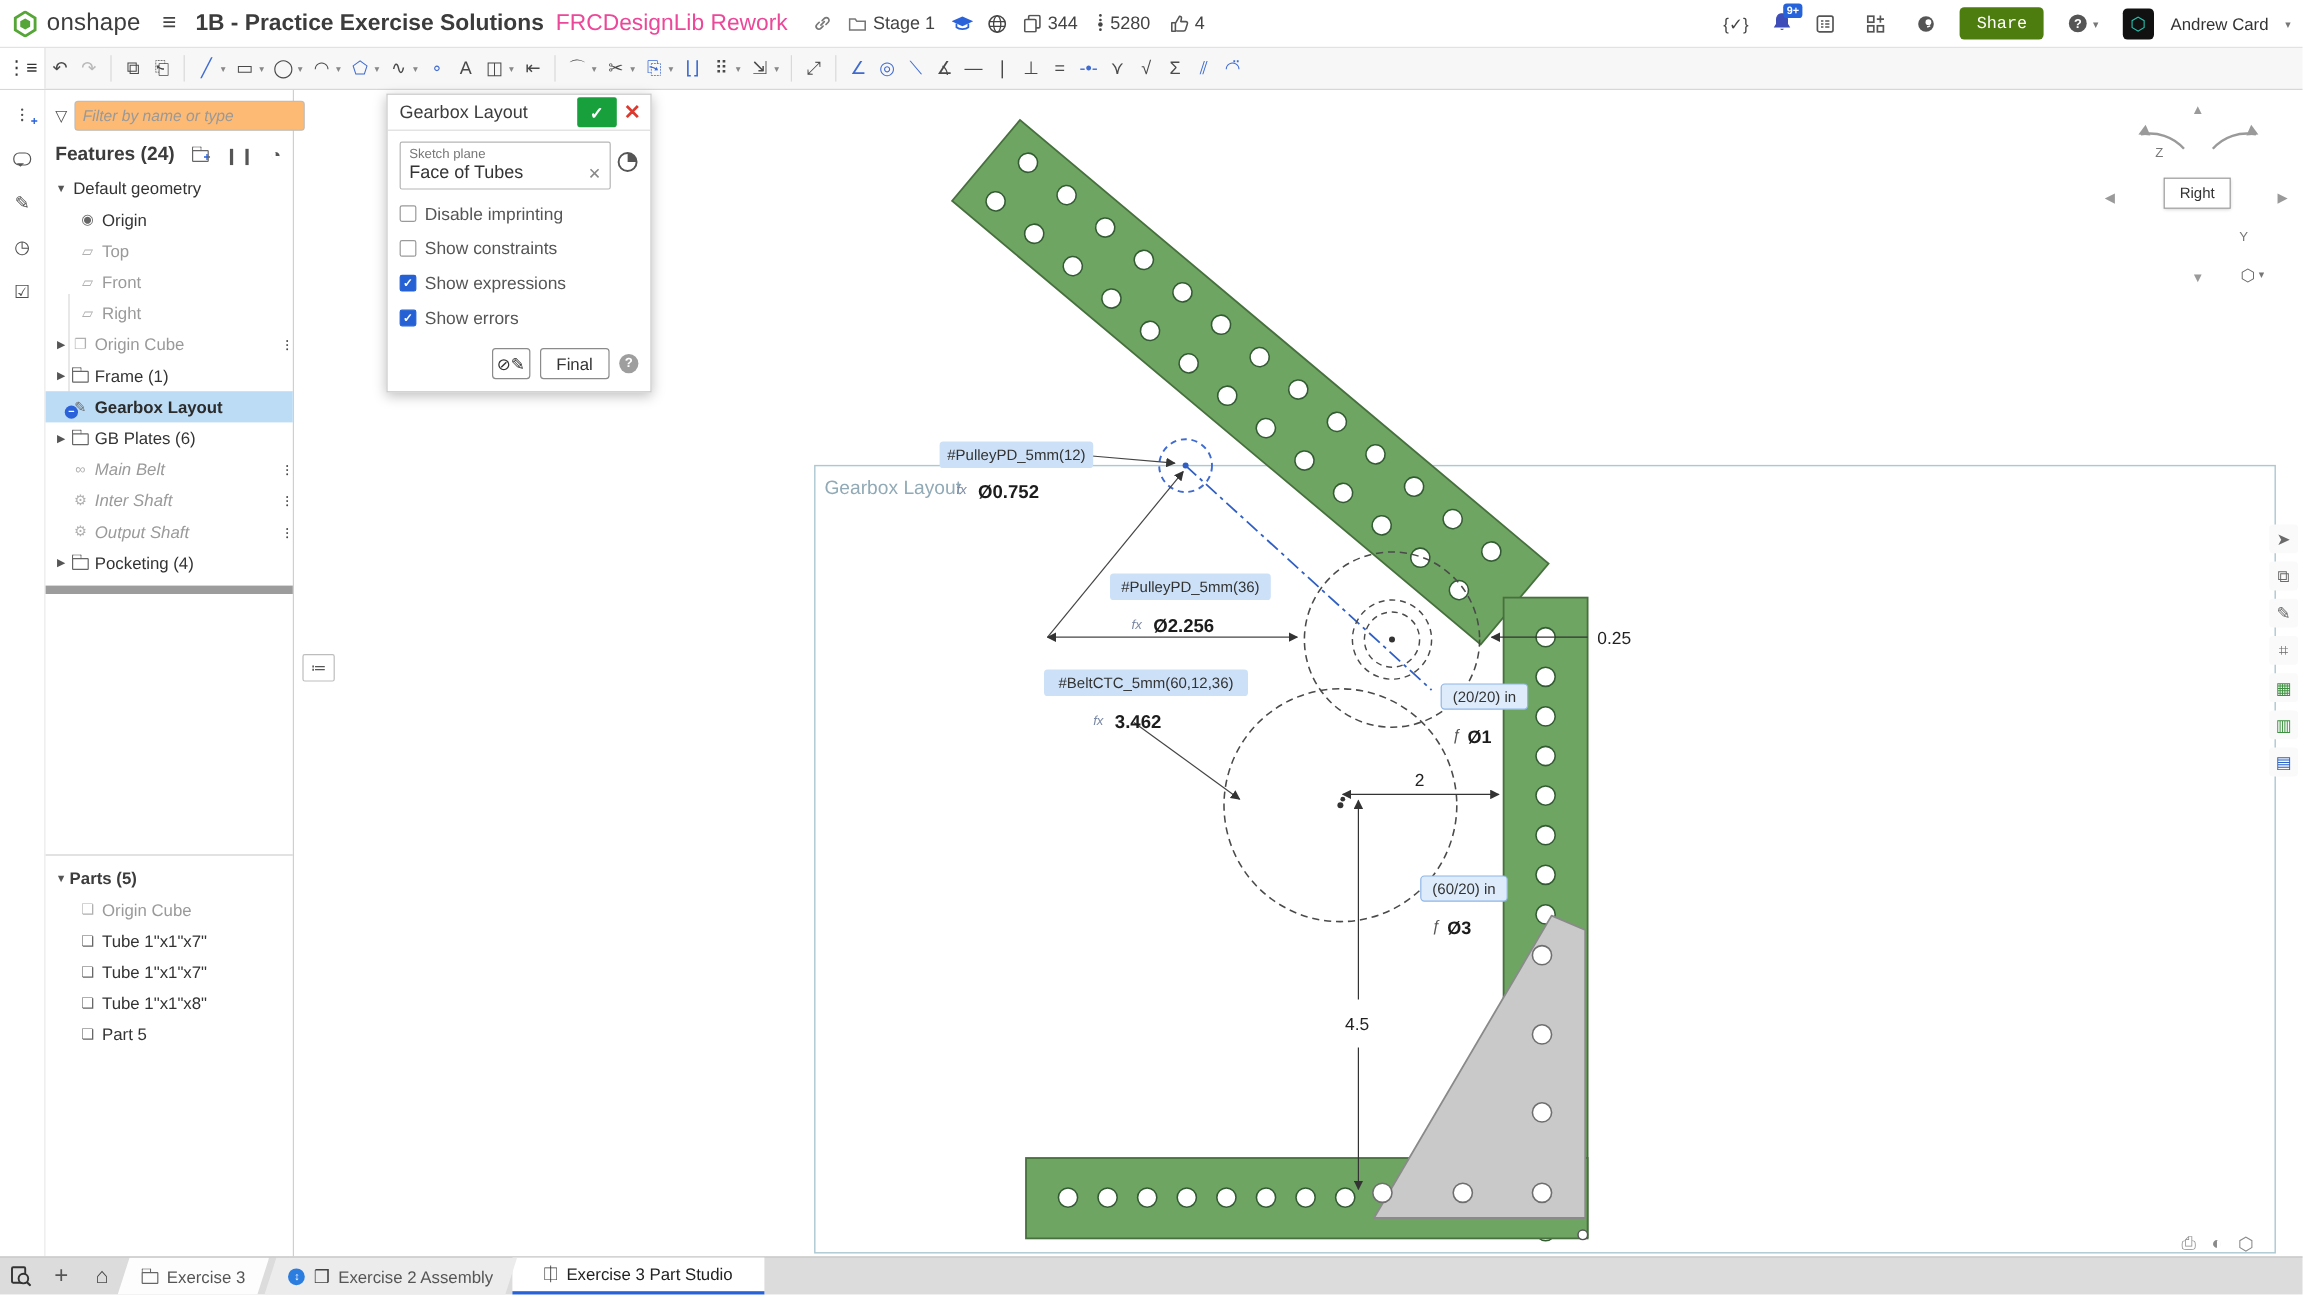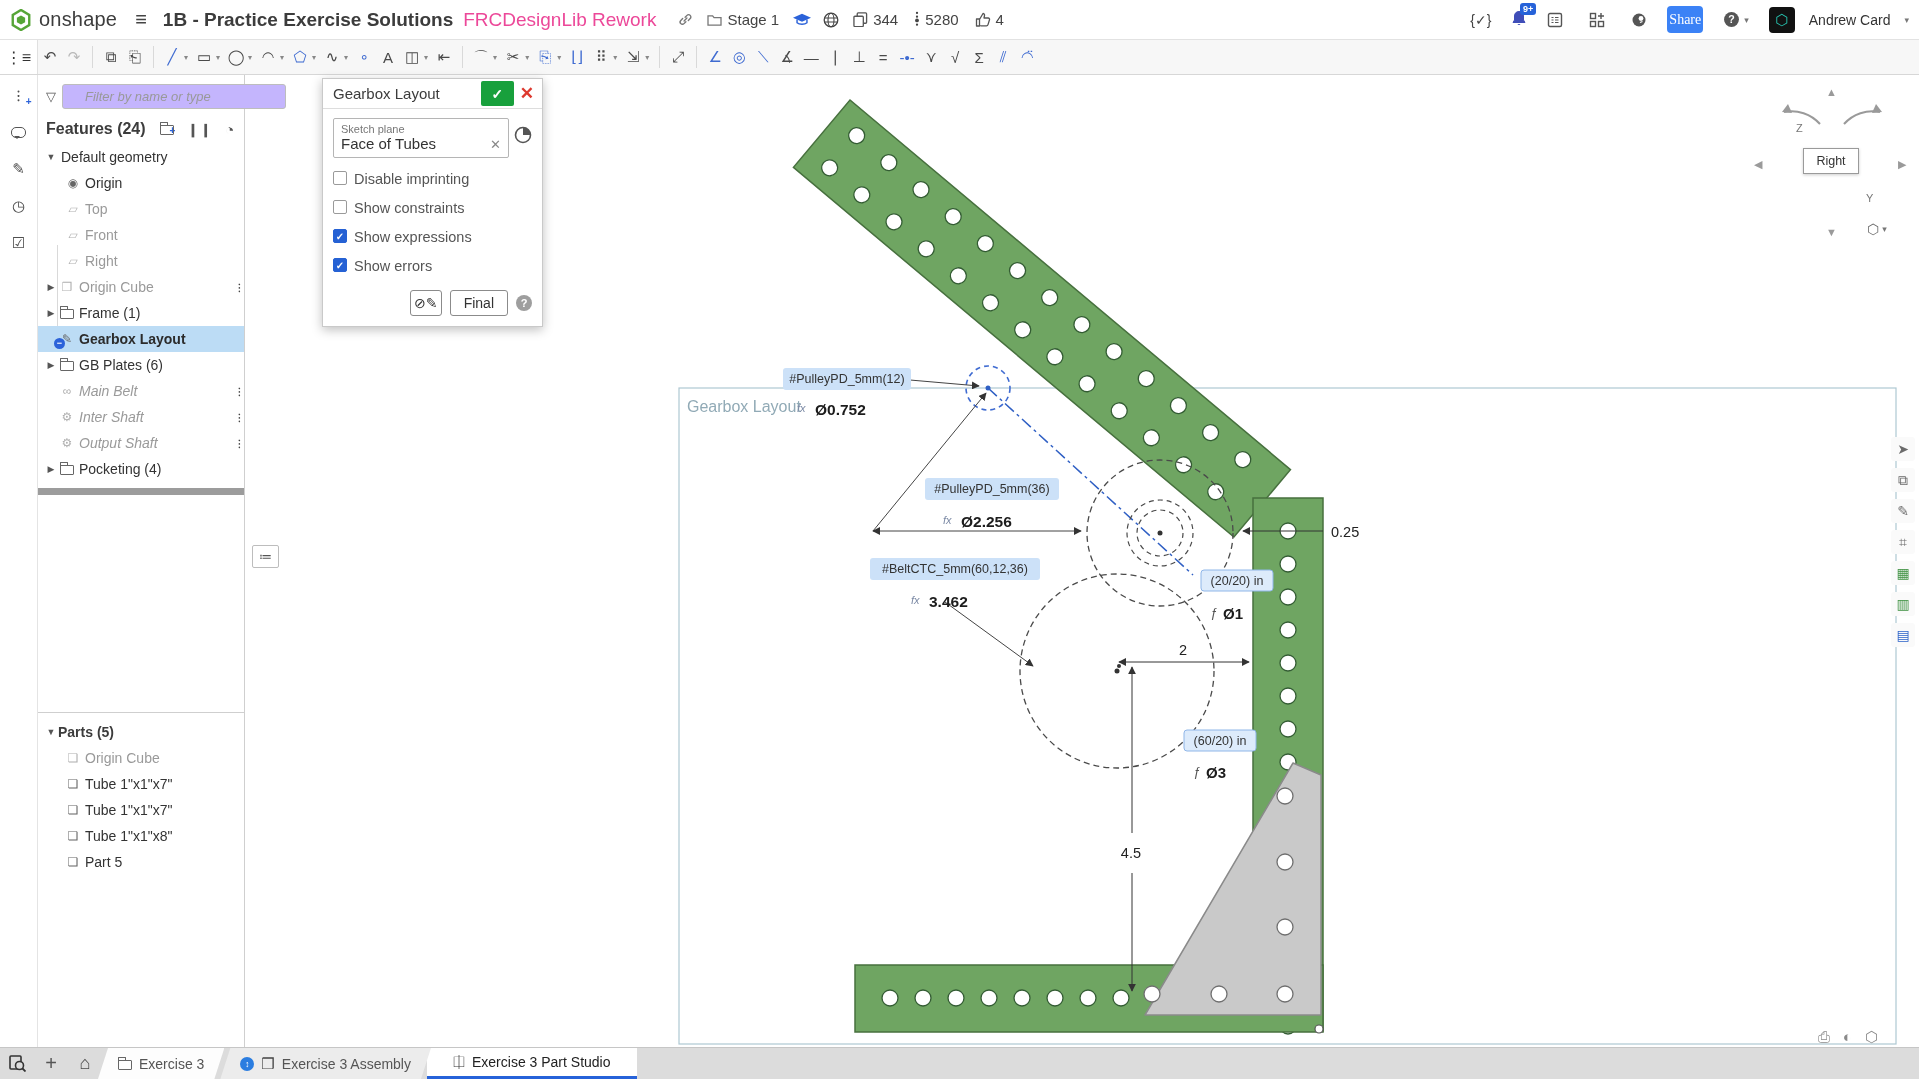--- a/index.html
+++ b/index.html
@@ -13,21 +13,21 @@
 .logo-wrap{display:flex;align-items:center;gap:7px;margin-right:18px}
 .logo-text{font-size:20px;color:#3d3d3d;letter-spacing:.2px}
 .hamburger{font-size:20px;color:#444;margin-right:16px;cursor:pointer}
 .doc-title{font-size:19px;font-weight:bold;color:#3c3c3c;margin-right:10px;white-space:nowrap}
 .doc-sub{font-size:19px;color:#ec4899;margin-right:16px;white-space:nowrap}
 .hicon{color:#666;font-size:15px;margin:0 6px;display:inline-flex;align-items:center}
 .hstat{display:flex;align-items:center;gap:5px;color:#444;font-size:15px;margin:0 8px}
 .header-right{margin-left:auto;display:flex;align-items:center;gap:14px}
 .bell-wrap{position:relative}
 .badge{position:absolute;top:-7px;right:-9px;background:#2662d9;color:#fff;font-size:9px;font-weight:bold;border-radius:3px;padding:1px 3px}
-.share-btn{background:#3b82f6;color:#fff;border:none;border-radius:4px;height:27px;padding:0 2px;font-size:14px;font-family:Liberation Serif, serif;cursor:pointer}
+.share-btn{background:#4d7c0f;color:#fff;border:none;border-radius:4px;height:27px;padding:0 14px;font-size:14px;font-family:Liberation Mono, monospace;cursor:pointer}
 .avatar{width:26px;height:26px;border-radius:4px;background:#111;color:#27c4b0;display:flex;align-items:center;justify-content:center;font-size:15px}
 .user-name{font-size:14px;color:#333}
 .caret{font-size:9px;color:#777}
 
 
 .toolbar{position:absolute;left:0;top:40px;width:1919px;height:35px;background:#f7f7f7;border-bottom:1px solid #d7d7d7;display:flex;align-items:center;z-index:40}
 .ti{min-width:24px;height:30px;display:inline-flex;align-items:center;justify-content:center;font-size:15px;color:#4a4a4a;cursor:pointer;padding:0 1px}
 .ti.blue{color:#3f6bd1}
 .ti.dis{color:#b9b9b9}
 .tcaret{font-size:8px;color:#888;margin:0 4px 0 0;cursor:pointer}
@@ -40,21 +40,21 @@
 .rail{position:absolute;left:0;top:75px;width:38px;height:972px;background:#fff;border-right:1px solid #e4e4e4;display:flex;flex-direction:column;align-items:center;padding-top:8px;gap:13px;z-index:30}
 .rail .ri{width:24px;height:24px;display:flex;align-items:center;justify-content:center;font-size:15px;color:#4f4f4f;cursor:pointer;position:relative}
 .ri .plus{position:absolute;right:-1px;bottom:0;font-size:10px;color:#2b62d9;font-weight:bold}
 .bubble{width:15px;height:11px;border:1.5px solid #555;border-radius:5px;position:relative}
 .bubble::after{content:"";position:absolute;left:2px;bottom:-5px;border:3px solid transparent;border-top-color:#555}
 
 
 .sidebar{position:absolute;left:38px;top:75px;width:207px;height:972px;background:#fff;border-right:1px solid #cfcfcf;z-index:30;font-size:14px}
 .filter-row{display:flex;align-items:center;gap:6px;padding:9px 8px 4px 8px}
 .funnel{color:#555;font-size:13px}
-.filter-input{flex:1;height:25px;border:1px solid #bdbdbd;border-radius:3px;font-family:inherit;font-style:italic;font-size:13px;color:#444;padding:0 22px;background:#c4b5fd}
+.filter-input{flex:1;height:25px;border:1px solid #bdbdbd;border-radius:3px;font-family:inherit;font-style:italic;font-size:13px;color:#444;padding:0 6px;background:#fdba74}
 .filter-input::placeholder{color:#999;font-style:italic}
 .feat-head{display:flex;align-items:center;padding:7px 8px 5px 8px;gap:12px}
 .feat-title{font-weight:bold;color:#3c3c3c;font-size:16px;margin-right:2px}
 .fh-icon{color:#555;font-size:13px;cursor:pointer}
 .tree{padding-top:1px}
 .trow{display:flex;align-items:center;height:26px;padding:0 4px 0 6px;cursor:pointer;position:relative}
 .trow.sel{background:#bcdcf5}
 .tarrow{width:14px;font-size:9px;color:#555;text-align:center}
 .ticon{width:18px;text-align:center;font-size:12px;color:#666;position:relative}
 .tlabel{margin-left:3px;color:#333;white-space:nowrap}
@@ -656,21 +656,21 @@
     </span>
     <span class="bb-ic" style="font-size:20px;color:#555">+</span>
     <span class="bb-ic" style="font-size:18px;color:#4a4a4a">⌂</span>
     <div class="tab t1">
       <span class="tico"><span class="folder-ic"></span></span>
       <span>Exercise 3</span>
     </div>
     <div class="tab t2">
       <span class="bluedot">↕</span>
       <span class="tico" style="font-size:15px;color:#444">❒</span>
-      <span>Exercise 3 Assembly</span>
+      <span>Exercise 2 Assembly</span>
     </div>
     <div class="tab active">
       <span class="tico" style="font-size:15px;color:#333">⎅</span>
       <span>Exercise 3 Part Studio</span>
     </div>
   </div>
 
 </div>
 
 </body></html>

